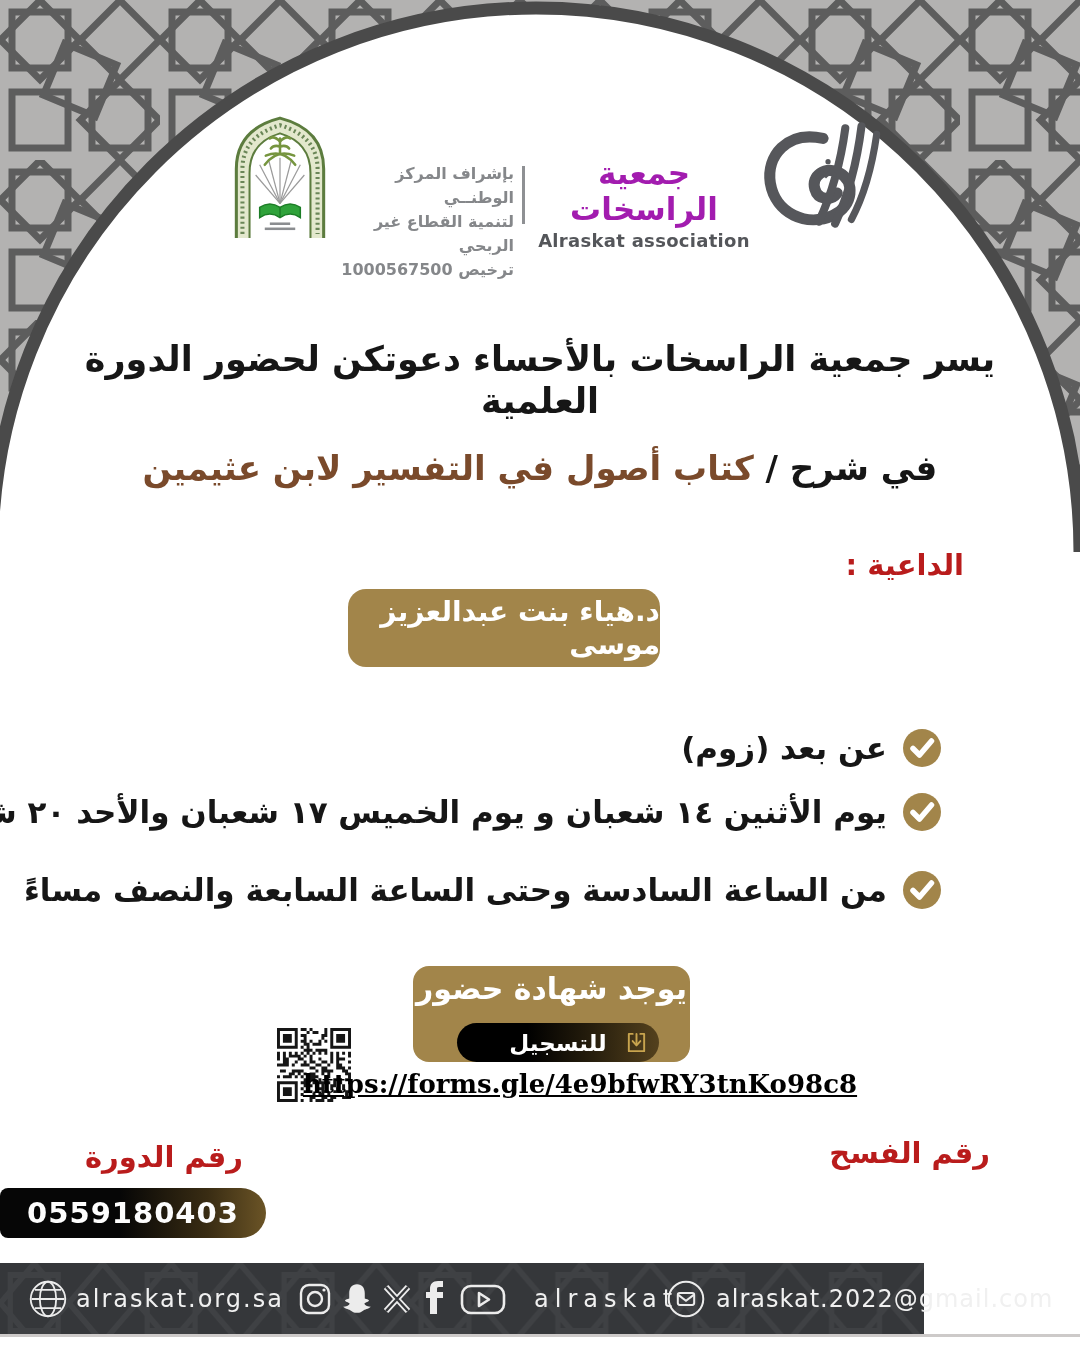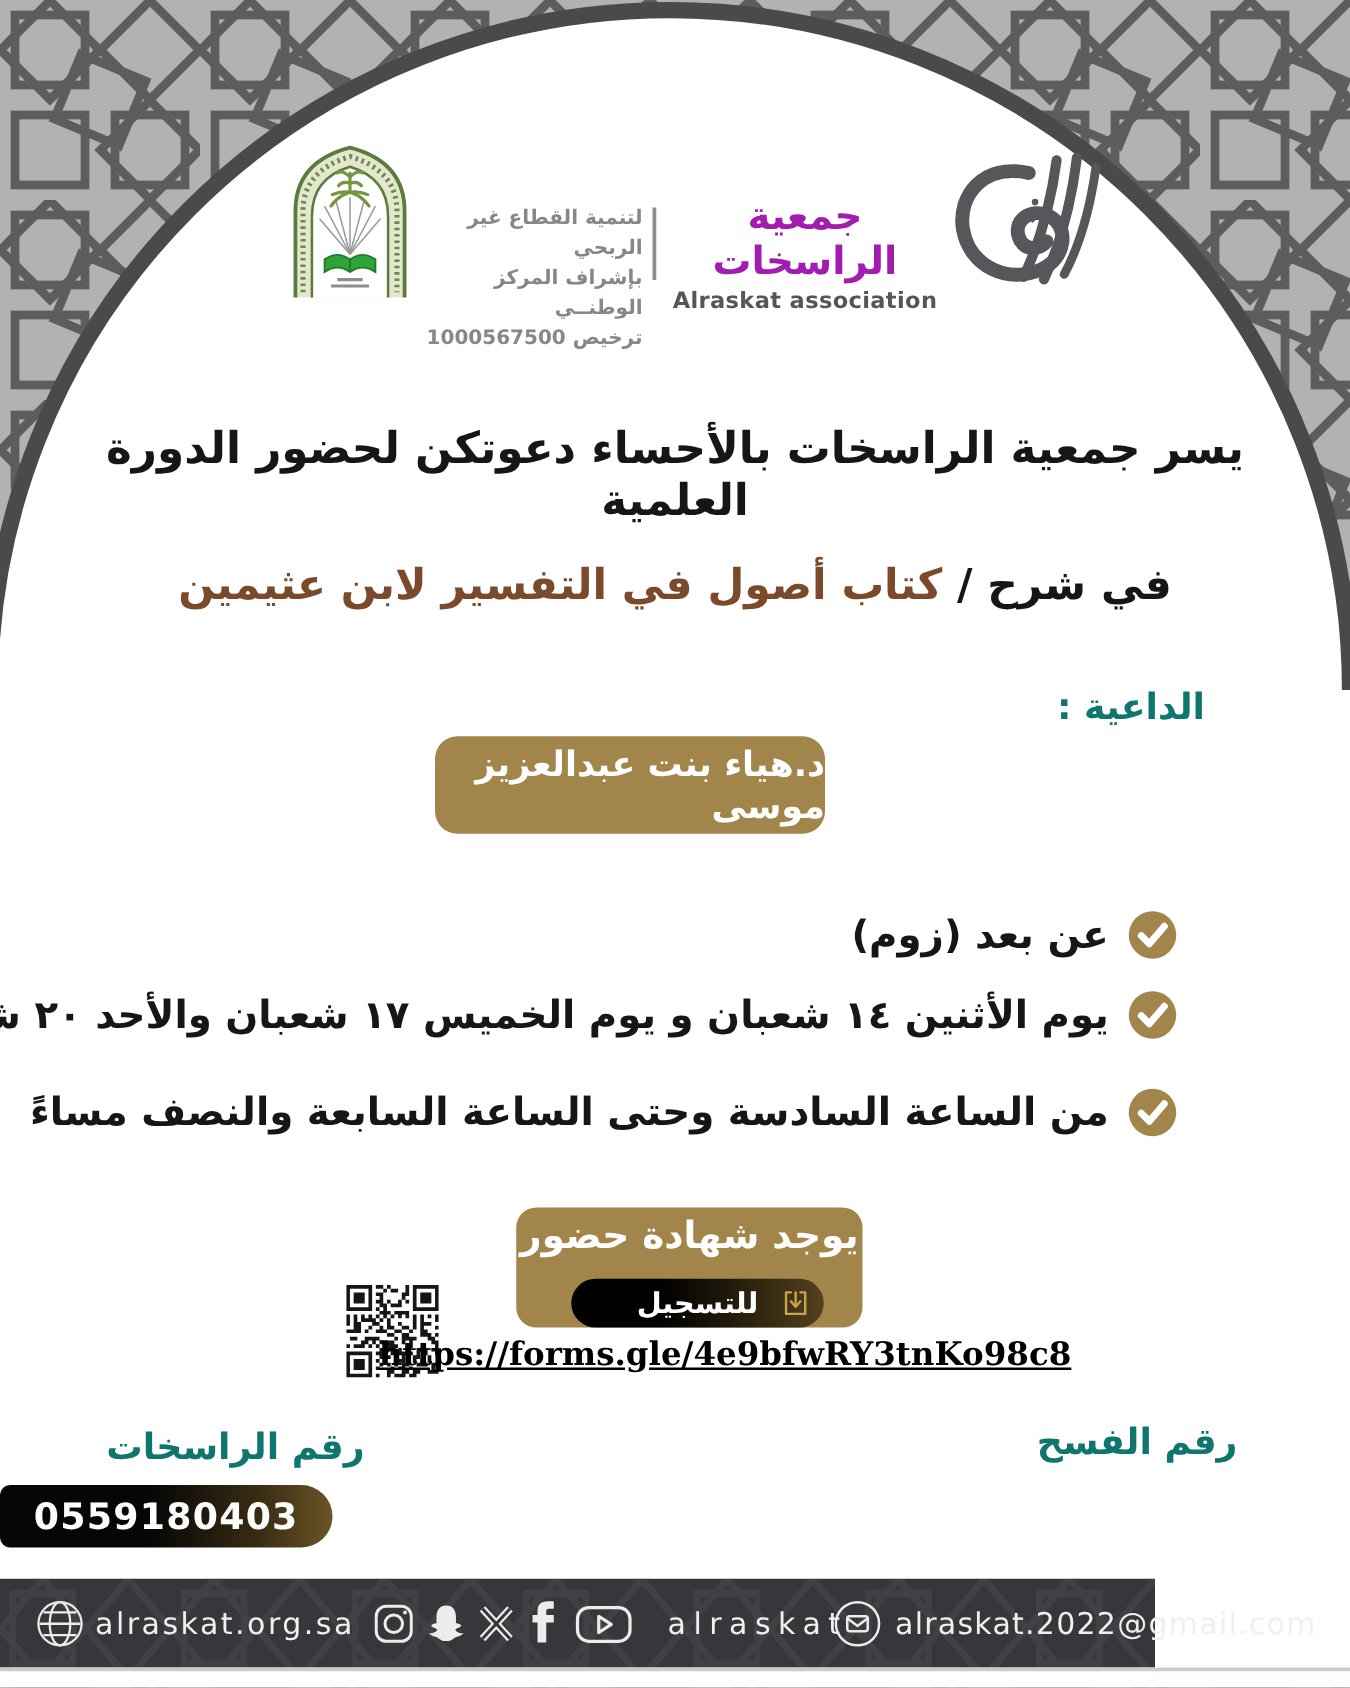--- a/index.html
+++ b/index.html
@@ -44,21 +44,21 @@
   .register-pill{position:absolute;left:44px;top:57px;width:202px;height:39px;border-radius:20px;
                  background:linear-gradient(to right,#000 35%,#241c0c 65%,#54411d);
                  color:#fff;font-size:23px;font-weight:bold;display:flex;align-items:center;
                  justify-content:center;direction:rtl;}
   .dl-icon{position:absolute;right:11px;top:8px;width:23px;height:23px;}
   .qr-box{left:277px;top:1028px;width:74px;height:74px;}
   .reg-link{left:300px;top:1069px;width:560px;text-align:center;font-family:"DejaVu Serif",serif;
             font-size:26px;font-weight:bold;color:#000;text-decoration:underline;}
 
   
-  .num-label{font-size:29px;font-weight:bold;color:#0f766e;direction:rtl;}
+  .num-label{font-size:29px;font-weight:bold;color:#b91c1c;direction:rtl;}
   .contact-label{left:85px;top:1140px;}
   .clearance-label{right:90px;top:1136px;}
   .num-pill{height:50px;display:flex;align-items:center;justify-content:center;color:#fdfdfd;
             font-size:29px;font-weight:bold;letter-spacing:1px;}
   .contact-pill{left:0;top:1188px;width:266px;border-radius:8px 25px 25px 8px;
                 background:linear-gradient(to right,#060606 45%,#392c13 78%,#6b5426);}
   .clearance-pill{left:830px;top:1188px;width:234px;border-radius:25px;
                   background:linear-gradient(to left,#060606 45%,#392c13 78%,#6b5426);}
 
   
@@ -128,22 +128,22 @@
     </g>
     <g>
       <path d="M33 96 Q43 89 53 96 Q63 89 73 96 L73 106 Q63 99 53 106 Q43 99 33 106 Z" fill="#2fa23a" stroke="#1c7d26" stroke-width="1.5"></path>
       <path d="M53 96 V106" stroke="#1c7d26" stroke-width="1.5"></path>
       <path d="M43 112 H63" stroke="#8b8d90" stroke-width="2.5"></path>
       <path d="M38 117 H68" stroke="#8b8d90" stroke-width="2.5"></path>
     </g>
   </svg>
 
   <div class="abs sup-text">
+    <div>بإشراف المركز الوطنــي</div>
     <div>لتنمية القطاع غير الربحي</div>
-    <div>بإشراف المركز الوطنــي</div>
     <div>ترخيص 1000567500</div>
   </div>
 
   <div class="abs header-divider"></div>
 
   <div class="abs org-block">
     <div class="org-ar">جمعية الراسخات</div>
     <div class="org-en">Alraskat association</div>
   </div>
 
@@ -205,21 +205,21 @@
   </div>
 
   <svg id="qr-code" class="abs qr-box" viewBox="0 0 74 74">
     <rect x="0" y="0" width="74" height="74" fill="#ffffff"></rect>
   <path d="M0.00 0.00h2.96v2.96h-2.96zM2.96 0.00h2.96v2.96h-2.96zM5.92 0.00h2.96v2.96h-2.96zM8.88 0.00h2.96v2.96h-2.96zM11.84 0.00h2.96v2.96h-2.96zM14.80 0.00h2.96v2.96h-2.96zM17.76 0.00h2.96v2.96h-2.96zM0.00 2.96h2.96v2.96h-2.96zM17.76 2.96h2.96v2.96h-2.96zM0.00 5.92h2.96v2.96h-2.96zM5.92 5.92h2.96v2.96h-2.96zM8.88 5.92h2.96v2.96h-2.96zM11.84 5.92h2.96v2.96h-2.96zM17.76 5.92h2.96v2.96h-2.96zM0.00 8.88h2.96v2.96h-2.96zM5.92 8.88h2.96v2.96h-2.96zM8.88 8.88h2.96v2.96h-2.96zM11.84 8.88h2.96v2.96h-2.96zM17.76 8.88h2.96v2.96h-2.96zM0.00 11.84h2.96v2.96h-2.96zM5.92 11.84h2.96v2.96h-2.96zM8.88 11.84h2.96v2.96h-2.96zM11.84 11.84h2.96v2.96h-2.96zM17.76 11.84h2.96v2.96h-2.96zM0.00 14.80h2.96v2.96h-2.96zM17.76 14.80h2.96v2.96h-2.96zM0.00 17.76h2.96v2.96h-2.96zM2.96 17.76h2.96v2.96h-2.96zM5.92 17.76h2.96v2.96h-2.96zM8.88 17.76h2.96v2.96h-2.96zM11.84 17.76h2.96v2.96h-2.96zM14.80 17.76h2.96v2.96h-2.96zM17.76 17.76h2.96v2.96h-2.96zM53.28 0.00h2.96v2.96h-2.96zM56.24 0.00h2.96v2.96h-2.96zM59.20 0.00h2.96v2.96h-2.96zM62.16 0.00h2.96v2.96h-2.96zM65.12 0.00h2.96v2.96h-2.96zM68.08 0.00h2.96v2.96h-2.96zM71.04 0.00h2.96v2.96h-2.96zM53.28 2.96h2.96v2.96h-2.96zM71.04 2.96h2.96v2.96h-2.96zM53.28 5.92h2.96v2.96h-2.96zM59.20 5.92h2.96v2.96h-2.96zM62.16 5.92h2.96v2.96h-2.96zM65.12 5.92h2.96v2.96h-2.96zM71.04 5.92h2.96v2.96h-2.96zM53.28 8.88h2.96v2.96h-2.96zM59.20 8.88h2.96v2.96h-2.96zM62.16 8.88h2.96v2.96h-2.96zM65.12 8.88h2.96v2.96h-2.96zM71.04 8.88h2.96v2.96h-2.96zM53.28 11.84h2.96v2.96h-2.96zM59.20 11.84h2.96v2.96h-2.96zM62.16 11.84h2.96v2.96h-2.96zM65.12 11.84h2.96v2.96h-2.96zM71.04 11.84h2.96v2.96h-2.96zM53.28 14.80h2.96v2.96h-2.96zM71.04 14.80h2.96v2.96h-2.96zM53.28 17.76h2.96v2.96h-2.96zM56.24 17.76h2.96v2.96h-2.96zM59.20 17.76h2.96v2.96h-2.96zM62.16 17.76h2.96v2.96h-2.96zM65.12 17.76h2.96v2.96h-2.96zM68.08 17.76h2.96v2.96h-2.96zM71.04 17.76h2.96v2.96h-2.96zM0.00 53.28h2.96v2.96h-2.96zM2.96 53.28h2.96v2.96h-2.96zM5.92 53.28h2.96v2.96h-2.96zM8.88 53.28h2.96v2.96h-2.96zM11.84 53.28h2.96v2.96h-2.96zM14.80 53.28h2.96v2.96h-2.96zM17.76 53.28h2.96v2.96h-2.96zM0.00 56.24h2.96v2.96h-2.96zM17.76 56.24h2.96v2.96h-2.96zM0.00 59.20h2.96v2.96h-2.96zM5.92 59.20h2.96v2.96h-2.96zM8.88 59.20h2.96v2.96h-2.96zM11.84 59.20h2.96v2.96h-2.96zM17.76 59.20h2.96v2.96h-2.96zM0.00 62.16h2.96v2.96h-2.96zM5.92 62.16h2.96v2.96h-2.96zM8.88 62.16h2.96v2.96h-2.96zM11.84 62.16h2.96v2.96h-2.96zM17.76 62.16h2.96v2.96h-2.96zM0.00 65.12h2.96v2.96h-2.96zM5.92 65.12h2.96v2.96h-2.96zM8.88 65.12h2.96v2.96h-2.96zM11.84 65.12h2.96v2.96h-2.96zM17.76 65.12h2.96v2.96h-2.96zM0.00 68.08h2.96v2.96h-2.96zM17.76 68.08h2.96v2.96h-2.96zM0.00 71.04h2.96v2.96h-2.96zM2.96 71.04h2.96v2.96h-2.96zM5.92 71.04h2.96v2.96h-2.96zM8.88 71.04h2.96v2.96h-2.96zM11.84 71.04h2.96v2.96h-2.96zM14.80 71.04h2.96v2.96h-2.96zM17.76 71.04h2.96v2.96h-2.96zM23.68 0.00h2.96v2.96h-2.96zM26.64 0.00h2.96v2.96h-2.96zM32.56 0.00h2.96v2.96h-2.96zM47.36 0.00h2.96v2.96h-2.96zM29.60 2.96h2.96v2.96h-2.96zM35.52 2.96h2.96v2.96h-2.96zM38.48 2.96h2.96v2.96h-2.96zM47.36 2.96h2.96v2.96h-2.96zM23.68 5.92h2.96v2.96h-2.96zM26.64 5.92h2.96v2.96h-2.96zM44.40 5.92h2.96v2.96h-2.96zM47.36 5.92h2.96v2.96h-2.96zM26.64 8.88h2.96v2.96h-2.96zM44.40 8.88h2.96v2.96h-2.96zM23.68 11.84h2.96v2.96h-2.96zM26.64 11.84h2.96v2.96h-2.96zM32.56 11.84h2.96v2.96h-2.96zM41.44 11.84h2.96v2.96h-2.96zM47.36 11.84h2.96v2.96h-2.96zM26.64 14.80h2.96v2.96h-2.96zM29.60 14.80h2.96v2.96h-2.96zM35.52 14.80h2.96v2.96h-2.96zM38.48 14.80h2.96v2.96h-2.96zM41.44 14.80h2.96v2.96h-2.96zM23.68 17.76h2.96v2.96h-2.96zM29.60 17.76h2.96v2.96h-2.96zM26.64 20.72h2.96v2.96h-2.96zM29.60 20.72h2.96v2.96h-2.96zM32.56 20.72h2.96v2.96h-2.96zM38.48 20.72h2.96v2.96h-2.96zM41.44 20.72h2.96v2.96h-2.96zM44.40 20.72h2.96v2.96h-2.96zM47.36 20.72h2.96v2.96h-2.96zM0.00 23.68h2.96v2.96h-2.96zM5.92 23.68h2.96v2.96h-2.96zM11.84 23.68h2.96v2.96h-2.96zM17.76 23.68h2.96v2.96h-2.96zM23.68 23.68h2.96v2.96h-2.96zM29.60 23.68h2.96v2.96h-2.96zM35.52 23.68h2.96v2.96h-2.96zM41.44 23.68h2.96v2.96h-2.96zM47.36 23.68h2.96v2.96h-2.96zM53.28 23.68h2.96v2.96h-2.96zM59.20 23.68h2.96v2.96h-2.96zM65.12 23.68h2.96v2.96h-2.96zM71.04 23.68h2.96v2.96h-2.96zM0.00 26.64h2.96v2.96h-2.96zM5.92 26.64h2.96v2.96h-2.96zM11.84 26.64h2.96v2.96h-2.96zM14.80 26.64h2.96v2.96h-2.96zM17.76 26.64h2.96v2.96h-2.96zM20.72 26.64h2.96v2.96h-2.96zM26.64 26.64h2.96v2.96h-2.96zM32.56 26.64h2.96v2.96h-2.96zM53.28 26.64h2.96v2.96h-2.96zM59.20 26.64h2.96v2.96h-2.96zM71.04 26.64h2.96v2.96h-2.96zM0.00 29.60h2.96v2.96h-2.96zM5.92 29.60h2.96v2.96h-2.96zM8.88 29.60h2.96v2.96h-2.96zM20.72 29.60h2.96v2.96h-2.96zM23.68 29.60h2.96v2.96h-2.96zM32.56 29.60h2.96v2.96h-2.96zM41.44 29.60h2.96v2.96h-2.96zM53.28 29.60h2.96v2.96h-2.96zM59.20 29.60h2.96v2.96h-2.96zM62.16 29.60h2.96v2.96h-2.96zM65.12 29.60h2.96v2.96h-2.96zM5.92 32.56h2.96v2.96h-2.96zM8.88 32.56h2.96v2.96h-2.96zM17.76 32.56h2.96v2.96h-2.96zM26.64 32.56h2.96v2.96h-2.96zM32.56 32.56h2.96v2.96h-2.96zM35.52 32.56h2.96v2.96h-2.96zM44.40 32.56h2.96v2.96h-2.96zM47.36 32.56h2.96v2.96h-2.96zM53.28 32.56h2.96v2.96h-2.96zM59.20 32.56h2.96v2.96h-2.96zM71.04 32.56h2.96v2.96h-2.96zM0.00 35.52h2.96v2.96h-2.96zM2.96 35.52h2.96v2.96h-2.96zM5.92 35.52h2.96v2.96h-2.96zM8.88 35.52h2.96v2.96h-2.96zM14.80 35.52h2.96v2.96h-2.96zM23.68 35.52h2.96v2.96h-2.96zM26.64 35.52h2.96v2.96h-2.96zM29.60 35.52h2.96v2.96h-2.96zM38.48 35.52h2.96v2.96h-2.96zM41.44 35.52h2.96v2.96h-2.96zM50.32 35.52h2.96v2.96h-2.96zM59.20 35.52h2.96v2.96h-2.96zM62.16 35.52h2.96v2.96h-2.96zM32.56 38.48h2.96v2.96h-2.96zM35.52 38.48h2.96v2.96h-2.96zM44.40 38.48h2.96v2.96h-2.96zM47.36 38.48h2.96v2.96h-2.96zM59.20 38.48h2.96v2.96h-2.96zM62.16 38.48h2.96v2.96h-2.96zM65.12 38.48h2.96v2.96h-2.96zM71.04 38.48h2.96v2.96h-2.96zM2.96 41.44h2.96v2.96h-2.96zM5.92 41.44h2.96v2.96h-2.96zM14.80 41.44h2.96v2.96h-2.96zM17.76 41.44h2.96v2.96h-2.96zM20.72 41.44h2.96v2.96h-2.96zM23.68 41.44h2.96v2.96h-2.96zM38.48 41.44h2.96v2.96h-2.96zM44.40 41.44h2.96v2.96h-2.96zM47.36 41.44h2.96v2.96h-2.96zM50.32 41.44h2.96v2.96h-2.96zM53.28 41.44h2.96v2.96h-2.96zM65.12 41.44h2.96v2.96h-2.96zM68.08 41.44h2.96v2.96h-2.96zM11.84 44.40h2.96v2.96h-2.96zM14.80 44.40h2.96v2.96h-2.96zM20.72 44.40h2.96v2.96h-2.96zM26.64 44.40h2.96v2.96h-2.96zM32.56 44.40h2.96v2.96h-2.96zM35.52 44.40h2.96v2.96h-2.96zM44.40 44.40h2.96v2.96h-2.96zM50.32 44.40h2.96v2.96h-2.96zM68.08 44.40h2.96v2.96h-2.96zM71.04 44.40h2.96v2.96h-2.96zM0.00 47.36h2.96v2.96h-2.96zM5.92 47.36h2.96v2.96h-2.96zM8.88 47.36h2.96v2.96h-2.96zM11.84 47.36h2.96v2.96h-2.96zM17.76 47.36h2.96v2.96h-2.96zM23.68 47.36h2.96v2.96h-2.96zM29.60 47.36h2.96v2.96h-2.96zM32.56 47.36h2.96v2.96h-2.96zM35.52 47.36h2.96v2.96h-2.96zM38.48 47.36h2.96v2.96h-2.96zM47.36 47.36h2.96v2.96h-2.96zM50.32 47.36h2.96v2.96h-2.96zM71.04 47.36h2.96v2.96h-2.96zM26.64 50.32h2.96v2.96h-2.96zM29.60 50.32h2.96v2.96h-2.96zM32.56 50.32h2.96v2.96h-2.96zM35.52 50.32h2.96v2.96h-2.96zM41.44 50.32h2.96v2.96h-2.96zM47.36 50.32h2.96v2.96h-2.96zM56.24 50.32h2.96v2.96h-2.96zM59.20 50.32h2.96v2.96h-2.96zM62.16 50.32h2.96v2.96h-2.96zM68.08 50.32h2.96v2.96h-2.96zM71.04 50.32h2.96v2.96h-2.96zM23.68 53.28h2.96v2.96h-2.96zM26.64 53.28h2.96v2.96h-2.96zM35.52 53.28h2.96v2.96h-2.96zM41.44 53.28h2.96v2.96h-2.96zM44.40 53.28h2.96v2.96h-2.96zM47.36 53.28h2.96v2.96h-2.96zM50.32 53.28h2.96v2.96h-2.96zM56.24 53.28h2.96v2.96h-2.96zM62.16 53.28h2.96v2.96h-2.96zM71.04 53.28h2.96v2.96h-2.96zM26.64 56.24h2.96v2.96h-2.96zM32.56 56.24h2.96v2.96h-2.96zM44.40 56.24h2.96v2.96h-2.96zM53.28 56.24h2.96v2.96h-2.96zM56.24 56.24h2.96v2.96h-2.96zM65.12 56.24h2.96v2.96h-2.96zM23.68 59.20h2.96v2.96h-2.96zM41.44 59.20h2.96v2.96h-2.96zM44.40 59.20h2.96v2.96h-2.96zM53.28 59.20h2.96v2.96h-2.96zM59.20 59.20h2.96v2.96h-2.96zM65.12 59.20h2.96v2.96h-2.96zM26.64 62.16h2.96v2.96h-2.96zM32.56 62.16h2.96v2.96h-2.96zM38.48 62.16h2.96v2.96h-2.96zM44.40 62.16h2.96v2.96h-2.96zM47.36 62.16h2.96v2.96h-2.96zM56.24 62.16h2.96v2.96h-2.96zM59.20 62.16h2.96v2.96h-2.96zM62.16 62.16h2.96v2.96h-2.96zM68.08 62.16h2.96v2.96h-2.96zM71.04 62.16h2.96v2.96h-2.96zM23.68 65.12h2.96v2.96h-2.96zM35.52 65.12h2.96v2.96h-2.96zM41.44 65.12h2.96v2.96h-2.96zM44.40 65.12h2.96v2.96h-2.96zM50.32 65.12h2.96v2.96h-2.96zM68.08 65.12h2.96v2.96h-2.96zM32.56 68.08h2.96v2.96h-2.96zM35.52 68.08h2.96v2.96h-2.96zM44.40 68.08h2.96v2.96h-2.96zM47.36 68.08h2.96v2.96h-2.96zM53.28 68.08h2.96v2.96h-2.96zM56.24 68.08h2.96v2.96h-2.96zM65.12 68.08h2.96v2.96h-2.96zM68.08 68.08h2.96v2.96h-2.96zM71.04 68.08h2.96v2.96h-2.96zM23.68 71.04h2.96v2.96h-2.96zM32.56 71.04h2.96v2.96h-2.96zM38.48 71.04h2.96v2.96h-2.96zM41.44 71.04h2.96v2.96h-2.96zM44.40 71.04h2.96v2.96h-2.96zM50.32 71.04h2.96v2.96h-2.96zM53.28 71.04h2.96v2.96h-2.96z" fill="#161616"></path>
     </svg>
 
   <div class="abs reg-link">https://forms.gle/4e9bfwRY3tnKo98c8</div>
 
   <div class="abs num-label clearance-label">رقم الفسح</div>
-  <div class="abs num-label contact-label">رقم الراسخات</div>
+  <div class="abs num-label contact-label">رقم الدورة</div>
   <div class="abs num-pill contact-pill">
     <span>0559180403</span>
   </div>
 
   <div class="abs footer">
     <svg style="position:absolute;inset:0;width:100%;height:100%;" viewBox="0 0 1080 71" preserveAspectRatio="none">
         <rect width="1080" height="71" fill="url(#geoDark)"></rect>
       </svg>
 
     <div class="f-item" style="left:28px;">

